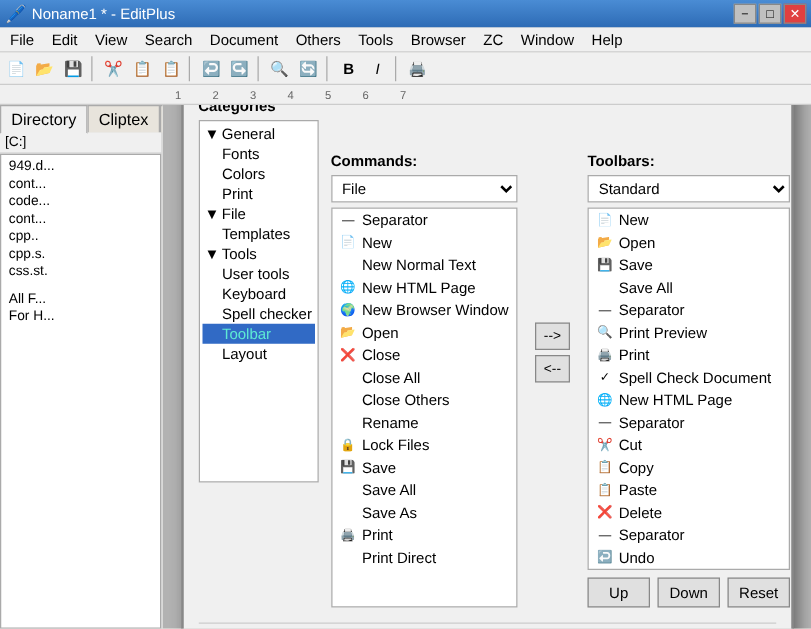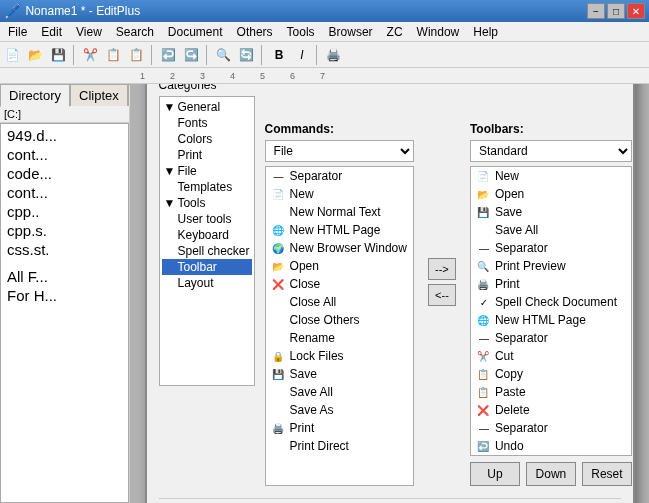--- a/index.html
+++ b/index.html
@@ -141,21 +141,21 @@
       background: #f0f0f0;
       border-bottom: 1px solid #f0f0f0;
       margin-bottom: -1px;
       z-index: 1;
     }
     .sidebar-content {
       flex: 1;
       background: white;
       border: 1px solid #aaa;
       overflow: auto;
-      font-size: 15px;
+      font-size: 11px;
       padding: 2px;
     }
     .sidebar-path {
       padding: 2px 4px;
       font-size: 11px;
       background: #f0f0f0;
       border-bottom: 1px solid #ccc;
     }
     .sidebar-file {
       padding: 1px 4px;
@@ -214,40 +214,40 @@
       display: flex;
       gap: 10px;
     }
 
     
     .categories-panel {
       width: 150px;
     }
     .categories-label {
       font-size: 12px;
-      font-weight: normal;
+      font-weight: bold;
       margin-bottom: 4px;
     }
     .tree {
       border: 1px solid #aaa;
       background: white;
       height: 290px;
       overflow-y: auto;
       padding: 2px;
     }
     .tree-item {
       padding: 1px 2px;
       cursor: pointer;
       display: flex;
       align-items: center;
       gap: 2px;
       font-size: 12px;
       white-space: nowrap;
     }
-    .tree-item.selected { background: #316ac5; color: #ffffff; }
+    .tree-item.selected { background: #316ac5; color: #5eead4; }
     .tree-item.indent1 { padding-left: 16px; }
     .tree-group {
       font-weight: normal;
     }
 
     
     .commands-panel {
       width: 155px;
       display: flex;
       flex-direction: column;

